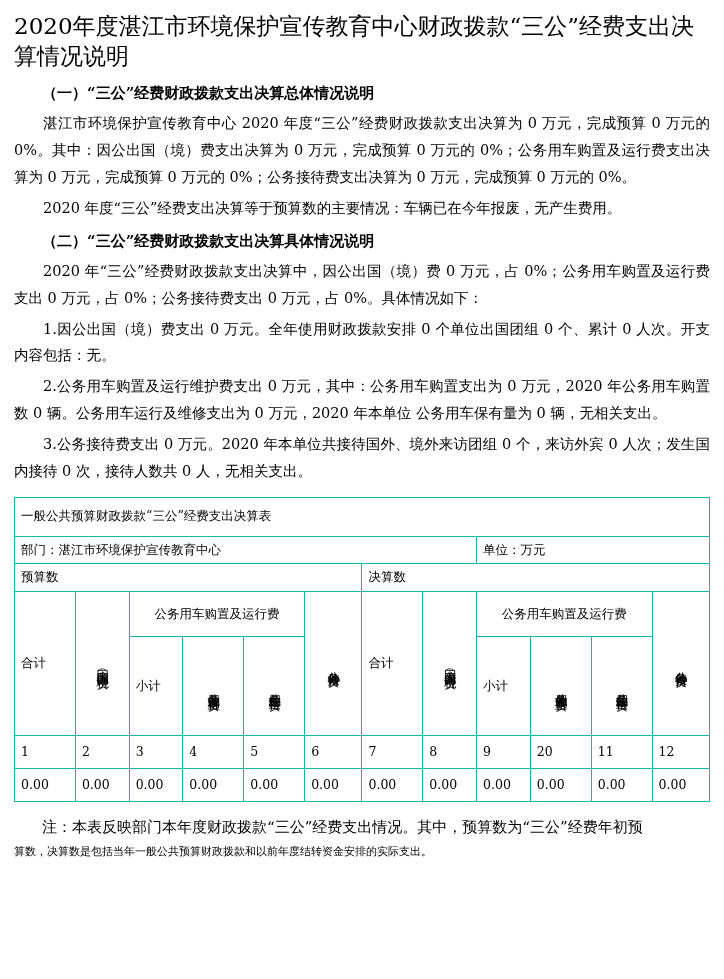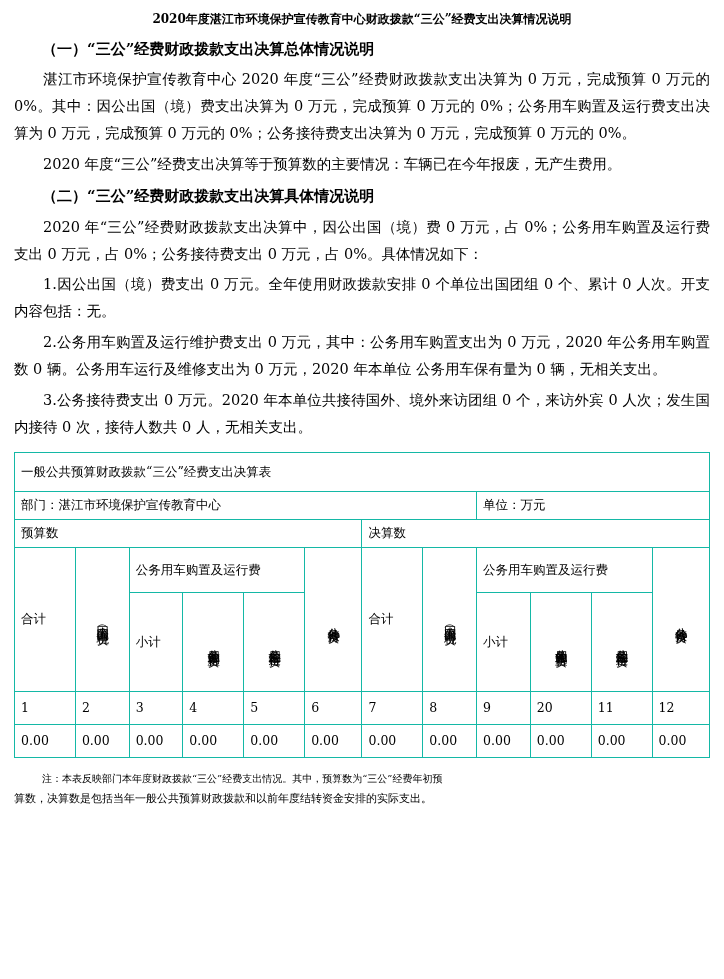--- a/index.html
+++ b/index.html
@@ -11,23 +11,23 @@
     width: 724px;
     font-family: "DejaVu Serif", "Liberation Serif", serif;
     color: #000000;
   }
   .page {
     width: 724px;
     box-sizing: border-box;
     padding: 10px 14px 8px 14px;
   }
   .doc-title {
-    text-align: center;
-    font-size: 12px;
-    font-weight: bold;
+    text-align: left;
+    font-size: 23px;
+    font-weight: normal;
     letter-spacing: 0px;
     margin: 2px 0 10px 0;
     line-height: 1.3;
   }
   .section-head {
     font-size: 15px;
     font-weight: bold;
     margin: 8px 0 6px 0;
     text-indent: 28px;
     line-height: 1.5;
@@ -86,34 +86,35 @@
   }
   td.num {
     height: 22px;
     padding: 4px 6px;
   }
   td.val {
     height: 22px;
     padding: 4px 6px;
   }
   .note {
-    font-size: 10px;
+    font-size: 15px;
     line-height: 1.85;
     margin: 12px 0 0 0;
     text-indent: 28px;
     text-align: justify;
   }
   .note-cont {
     font-size: 11px;
     line-height: 1.85;
     margin: 0;
     text-indent: 0;
   }
   .sub-hdr {
     height: 34px;
+    text-align: center;
   }
 </style>
 </head>
 <body>
 
 <div class="page">
 
   <div class="doc-title">2020年度湛江市环境保护宣传教育中心财政拨款“三公”经费支出决算情况说明</div>
 
   <div class="section-head">（一）“三公”经费财政拨款支出决算总体情况说明</div>

